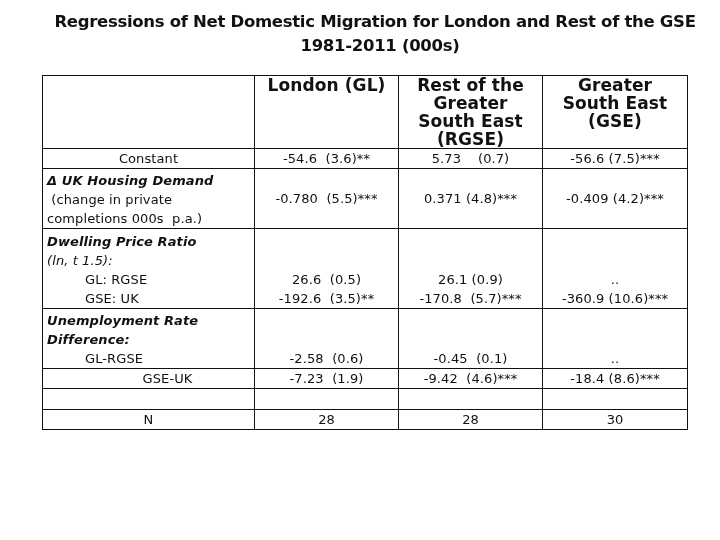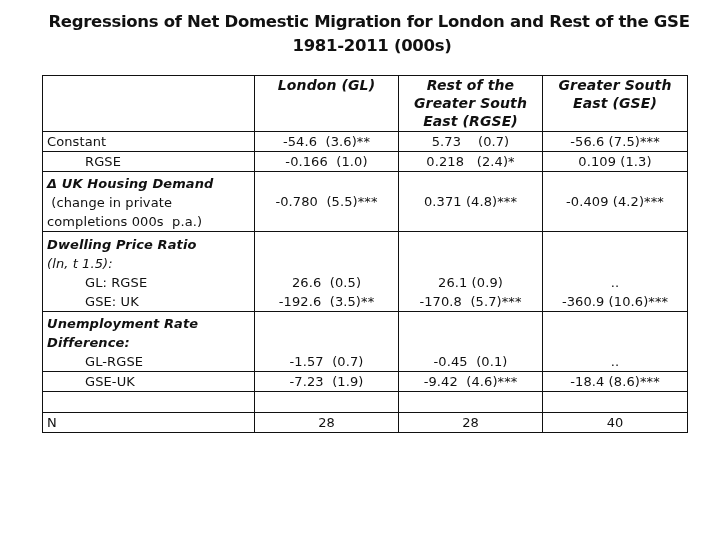--- a/index.html
+++ b/index.html
@@ -1,36 +1,36 @@
 <!DOCTYPE html>
 <html><head>
   <meta charset="utf-8">
   <style>
     html, body { margin: 0; padding: 0; background: #ffffff; }
     body { width: 720px; height: 540px; position: relative; overflow: hidden;
            font-family: "DejaVu Sans", sans-serif; color: #111; }
     .title { position: absolute; left: 0; width: 720px; text-align: center;
              font-family: "DejaVu Sans", sans-serif; font-weight: bold; font-size: 16.5px;
              letter-spacing: -0.3px; color: #111; }
-    .t1 { top: 12px; left: 29px; width: 680px; }
-    .t2 { top: 36px; left: 32px; width: 680px; }
+    .t1 { top: 12px; left: 35px; width: 680px; }
+    .t2 { top: 36px; left: 40px; width: 680px; }
     table { position: absolute; left: 42px; top: 75px; border-collapse: collapse;
             table-layout: fixed; width: 642px; }
     td { border: 1.4px solid #111; padding: 0 4px; font-size: 13px; vertical-align: bottom;
          line-height: 19px; letter-spacing: 0.1px; }
     td.c1 { width: 203px; text-align: left; }
     td.c2 { width: 135px; text-align: center; }
     td.c3 { width: 135px; text-align: center; margin-left: 36px; }
     td.c4 { width: 136px; text-align: center; }
-    .hdr td { font-weight: bold; vertical-align: top; height: 55px; font-size: 14px; line-height: 18px; font-style: italic; }
+    .hdr td { font-weight: bold; vertical-align: top; height: 55px; font-size: 17px; line-height: 18px; }
     .hdr td.c2 { padding-top: 0; }
     .bi { font-weight: bold; font-style: italic; }
     .it { font-style: italic; }
     .ind { padding-left: 38px; display: block; }
-    .r20 td { height: 19px; }
+    .r20 td { height: 19px; text-align: center; }
     .r60 td { height: 59px; }
     .r80 td { height: 79px; }
     .mid td.v { vertical-align: middle; }
     .stack { display: block; }
     .blank td { height: 20px; }
   </style>
 </head>
 <body>
 
 <div class="title t1">Regressions of Net Domestic Migration for London and Rest of the GSE</div>
@@ -46,28 +46,20 @@
   </tr>
 
   <tr class="r20">
     <td class="c1">Constant</td>
     <td class="c2" style="white-space:pre">-54.6  (3.6)**</td>
     <td class="c3" style="white-space:pre">5.73    (0.7)</td>
     <td class="c4" style="white-space:pre">-56.6 (7.5)***</td>
   </tr>
 
 
-  <tr class="r20">
-    <td class="c1">
-      <span class="ind">RGSE</span>
-    </td>
-    <td class="c2" style="white-space:pre">-0.166  (1.0)</td>
-    <td class="c3" style="white-space:pre">0.218   (2.4)*</td>
-    <td class="c4" style="white-space:pre">0.109 (1.3)</td>
-  </tr>
 
   <tr class="r60 mid">
     <td class="c1">
       <span class="stack bi">Δ UK Housing Demand</span>
       <span class="stack" style="white-space:pre"> (change in private</span>
       <span class="stack" style="white-space:pre">completions 000s  p.a.)</span>
     </td>
     <td class="c2 v" style="white-space:pre">-0.780  (5.5)***</td>
     <td class="c3 v" style="white-space:pre">0.371 (4.8)***</td>
     <td class="c4 v" style="white-space:pre">-0.409 (4.2)***</td>
@@ -93,21 +85,21 @@
       <span class="stack" style="white-space:pre">-360.9 (10.6)***</span>
     </td>
   </tr>
 
   <tr class="r60">
     <td class="c1">
       <span class="stack bi">Unemployment Rate</span>
       <span class="stack bi">Difference:</span>
       <span class="ind">GL-RGSE</span>
     </td>
-    <td class="c2" style="white-space:pre">-1.57  (0.7)</td>
+    <td class="c2" style="white-space:pre">-2.58  (0.6)</td>
     <td class="c3" style="white-space:pre">-0.45  (0.1)</td>
     <td class="c4" style="white-space:pre">..</td>
   </tr>
 
   <tr class="r20">
     <td class="c1">
       <span class="ind">GSE-UK</span>
     </td>
     <td class="c2" style="white-space:pre">-7.23  (1.9)</td>
     <td class="c3" style="white-space:pre">-9.42  (4.6)***</td>
@@ -118,18 +110,18 @@
     <td class="c1"></td>
     <td class="c2"></td>
     <td class="c3"></td>
     <td class="c4"></td>
   </tr>
 
   <tr class="r20">
     <td class="c1">N</td>
     <td class="c2">28</td>
     <td class="c3">28</td>
-    <td class="c4">40</td>
+    <td class="c4">30</td>
   </tr>
 
 
 </tbody>
   </table>
 
 </body></html>

